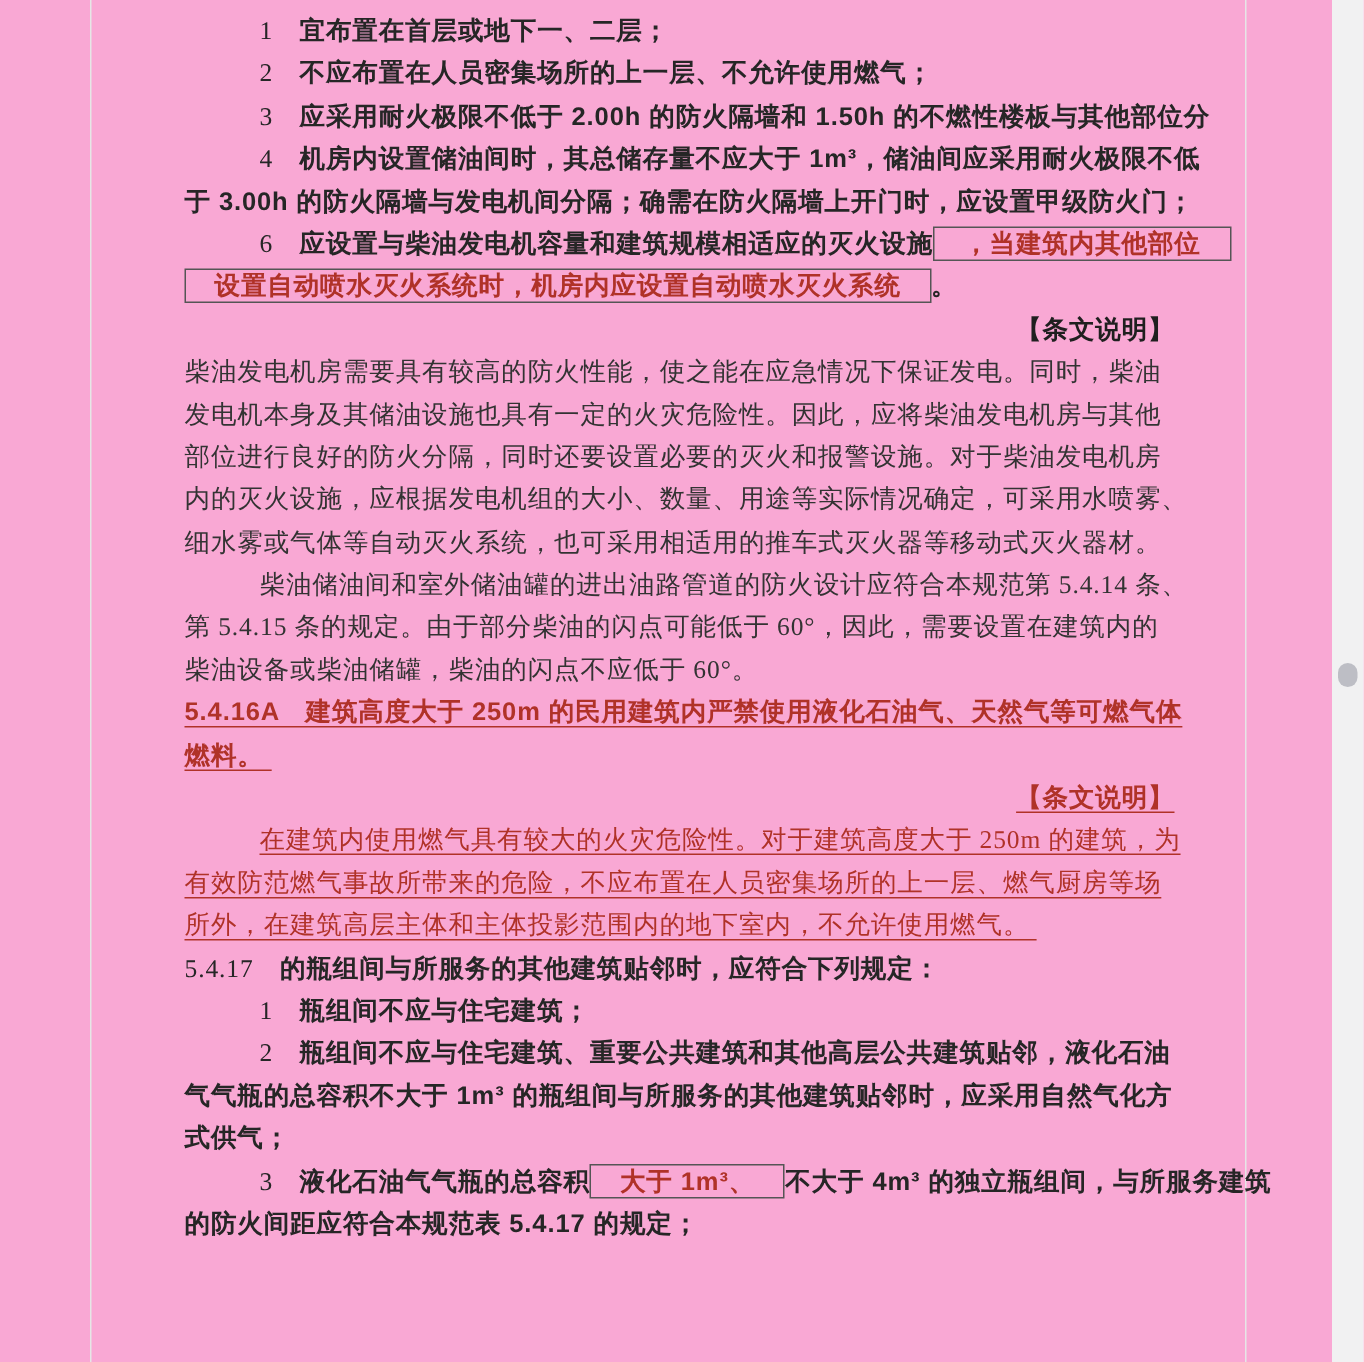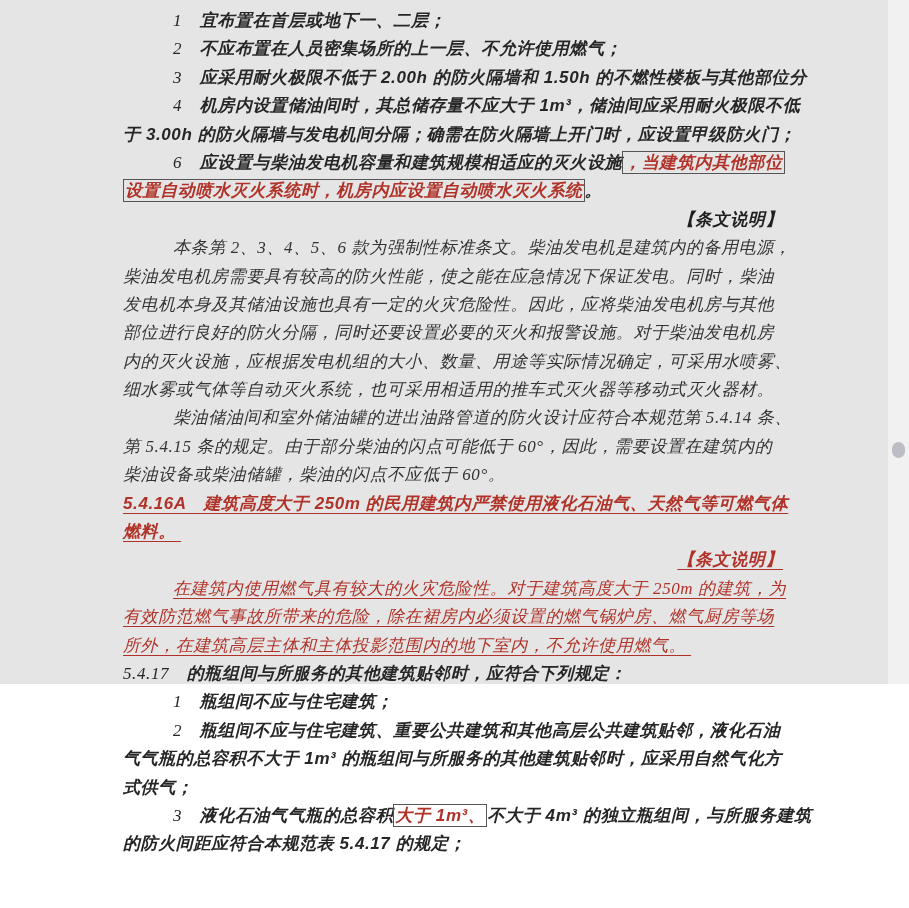--- a/index.html
+++ b/index.html
@@ -7,23 +7,22 @@
     padding: 0;
     width: 909px;
     height: 908px;
     background: #ffffff;
     overflow: hidden;
     font-family: "Liberation Serif", serif;
   }
   #viewport {
     position: relative;
     width: 909px;
-    height: 684px;
-    background: #e5e5e5;
-    font-style: italic;
+    height: 908px;
+    background: #f9a8d4;
   }
   .page-edge {
     position: absolute;
     top: 0;
     width: 1px;
     height: 100%;
     background: #e6e6e6;
   }
   #page-edge-left  { left: 60px; }
   #page-edge-right { left: 830px; }
@@ -87,52 +86,51 @@
     color: #b03228;
     text-decoration: underline;
     text-underline-offset: 4px;
     text-decoration-thickness: 1px;
   }
   .red-box {
     font-weight: 700;
     color: #b03228;
     font-family: "Liberation Sans", sans-serif;
     border: 1px solid #555555;
-    padding: 1px 1px;
+    padding: 1px 19px;
   }
 </style>
 </head>
 <body>
 
 <div id="viewport">
   <div id="page-edge-left" class="page-edge"></div>
   <div id="page-edge-right" class="page-edge"></div>
   <div id="doc">
       <div class="line indent"><span class="seg num">1　</span><span class="seg clause">宜布置在首层或地下一、二层；</span></div>
       <div class="line indent"><span class="seg num">2　</span><span class="seg clause">不应布置在人员密集场所的上一层、不允许使用燃气；</span></div>
       <div class="line indent"><span class="seg num">3　</span><span class="seg clause">应采用耐火极限不低于 2.00h 的防火隔墙和 1.50h 的不燃性楼板与其他部位分</span></div>
       <div class="line indent"><span class="seg num">4　</span><span class="seg clause">机房内设置储油间时，其总储存量不应大于 1m³，储油间应采用耐火极限不低</span></div>
       <div class="line"><span class="seg clause">于 3.00h 的防火隔墙与发电机间分隔；确需在防火隔墙上开门时，应设置甲级防火门；</span></div>
       <div class="line indent"><span class="seg num">6　</span><span class="seg clause">应设置与柴油发电机容量和建筑规模相适应的灭火设施</span><span class="seg red-box">，当建筑内其他部位</span></div>
       <div class="line"><span class="seg red-box">设置自动喷水灭火系统时，机房内应设置自动喷水灭火系统</span><span class="seg clause">。</span></div>
       <div class="line label-line"><span class="seg label">【条文说明】</span></div>
-      <div class="line indent"><span class="seg body">本条第 2、3、4、5、6 款为强制性标准条文。柴油发电机是建筑内的备用电源，</span></div>
       <div class="line"><span class="seg body">柴油发电机房需要具有较高的防火性能，使之能在应急情况下保证发电。同时，柴油</span></div>
       <div class="line"><span class="seg body">发电机本身及其储油设施也具有一定的火灾危险性。因此，应将柴油发电机房与其他</span></div>
       <div class="line"><span class="seg body">部位进行良好的防火分隔，同时还要设置必要的灭火和报警设施。对于柴油发电机房</span></div>
       <div class="line"><span class="seg body">内的灭火设施，应根据发电机组的大小、数量、用途等实际情况确定，可采用水喷雾、</span></div>
       <div class="line"><span class="seg body">细水雾或气体等自动灭火系统，也可采用相适用的推车式灭火器等移动式灭火器材。</span></div>
       <div class="line indent"><span class="seg body">柴油储油间和室外储油罐的进出油路管道的防火设计应符合本规范第 5.4.14 条、</span></div>
       <div class="line"><span class="seg body">第 5.4.15 条的规定。由于部分柴油的闪点可能低于 60°，因此，需要设置在建筑内的</span></div>
       <div class="line"><span class="seg body">柴油设备或柴油储罐，柴油的闪点不应低于 60°。</span></div>
       <div class="line"><span class="seg red-clause">5.4.16A　建筑高度大于 250m 的民用建筑内严禁使用液化石油气、天然气等可燃气体</span></div>
       <div class="line"><span class="seg red-clause">燃料。 </span></div>
       <div class="line label-line"><span class="seg red-label">【条文说明】</span></div>
       <div class="line indent"><span class="seg red-body">在建筑内使用燃气具有较大的火灾危险性。对于建筑高度大于 250m 的建筑，为</span></div>
-      <div class="line"><span class="seg red-body">有效防范燃气事故所带来的危险，除在裙房内必须设置的燃气锅炉房、燃气厨房等场</span></div>
+      <div class="line"><span class="seg red-body">有效防范燃气事故所带来的危险，不应布置在人员密集场所的上一层、燃气厨房等场</span></div>
       <div class="line"><span class="seg red-body">所外，在建筑高层主体和主体投影范围内的地下室内，不允许使用燃气。 </span></div>
       <div class="line"><span class="seg num">5.4.17　</span><span class="seg clause">的瓶组间与所服务的其他建筑贴邻时，应符合下列规定：</span></div>
       <div class="line indent"><span class="seg num">1　</span><span class="seg clause">瓶组间不应与住宅建筑；</span></div>
       <div class="line indent"><span class="seg num">2　</span><span class="seg clause">瓶组间不应与住宅建筑、重要公共建筑和其他高层公共建筑贴邻，液化石油</span></div>
       <div class="line"><span class="seg clause">气气瓶的总容积不大于 1m³ 的瓶组间与所服务的其他建筑贴邻时，应采用自然气化方</span></div>
       <div class="line"><span class="seg clause">式供气；</span></div>
       <div class="line indent"><span class="seg num">3　</span><span class="seg clause">液化石油气气瓶的总容积</span><span class="seg red-box">大于 1m³、</span><span class="seg clause">不大于 4m³ 的独立瓶组间，与所服务建筑</span></div>
       <div class="line"><span class="seg clause">的防火间距应符合本规范表 5.4.17 的规定；</span></div>
     </div>
   <div id="scroll-track">

